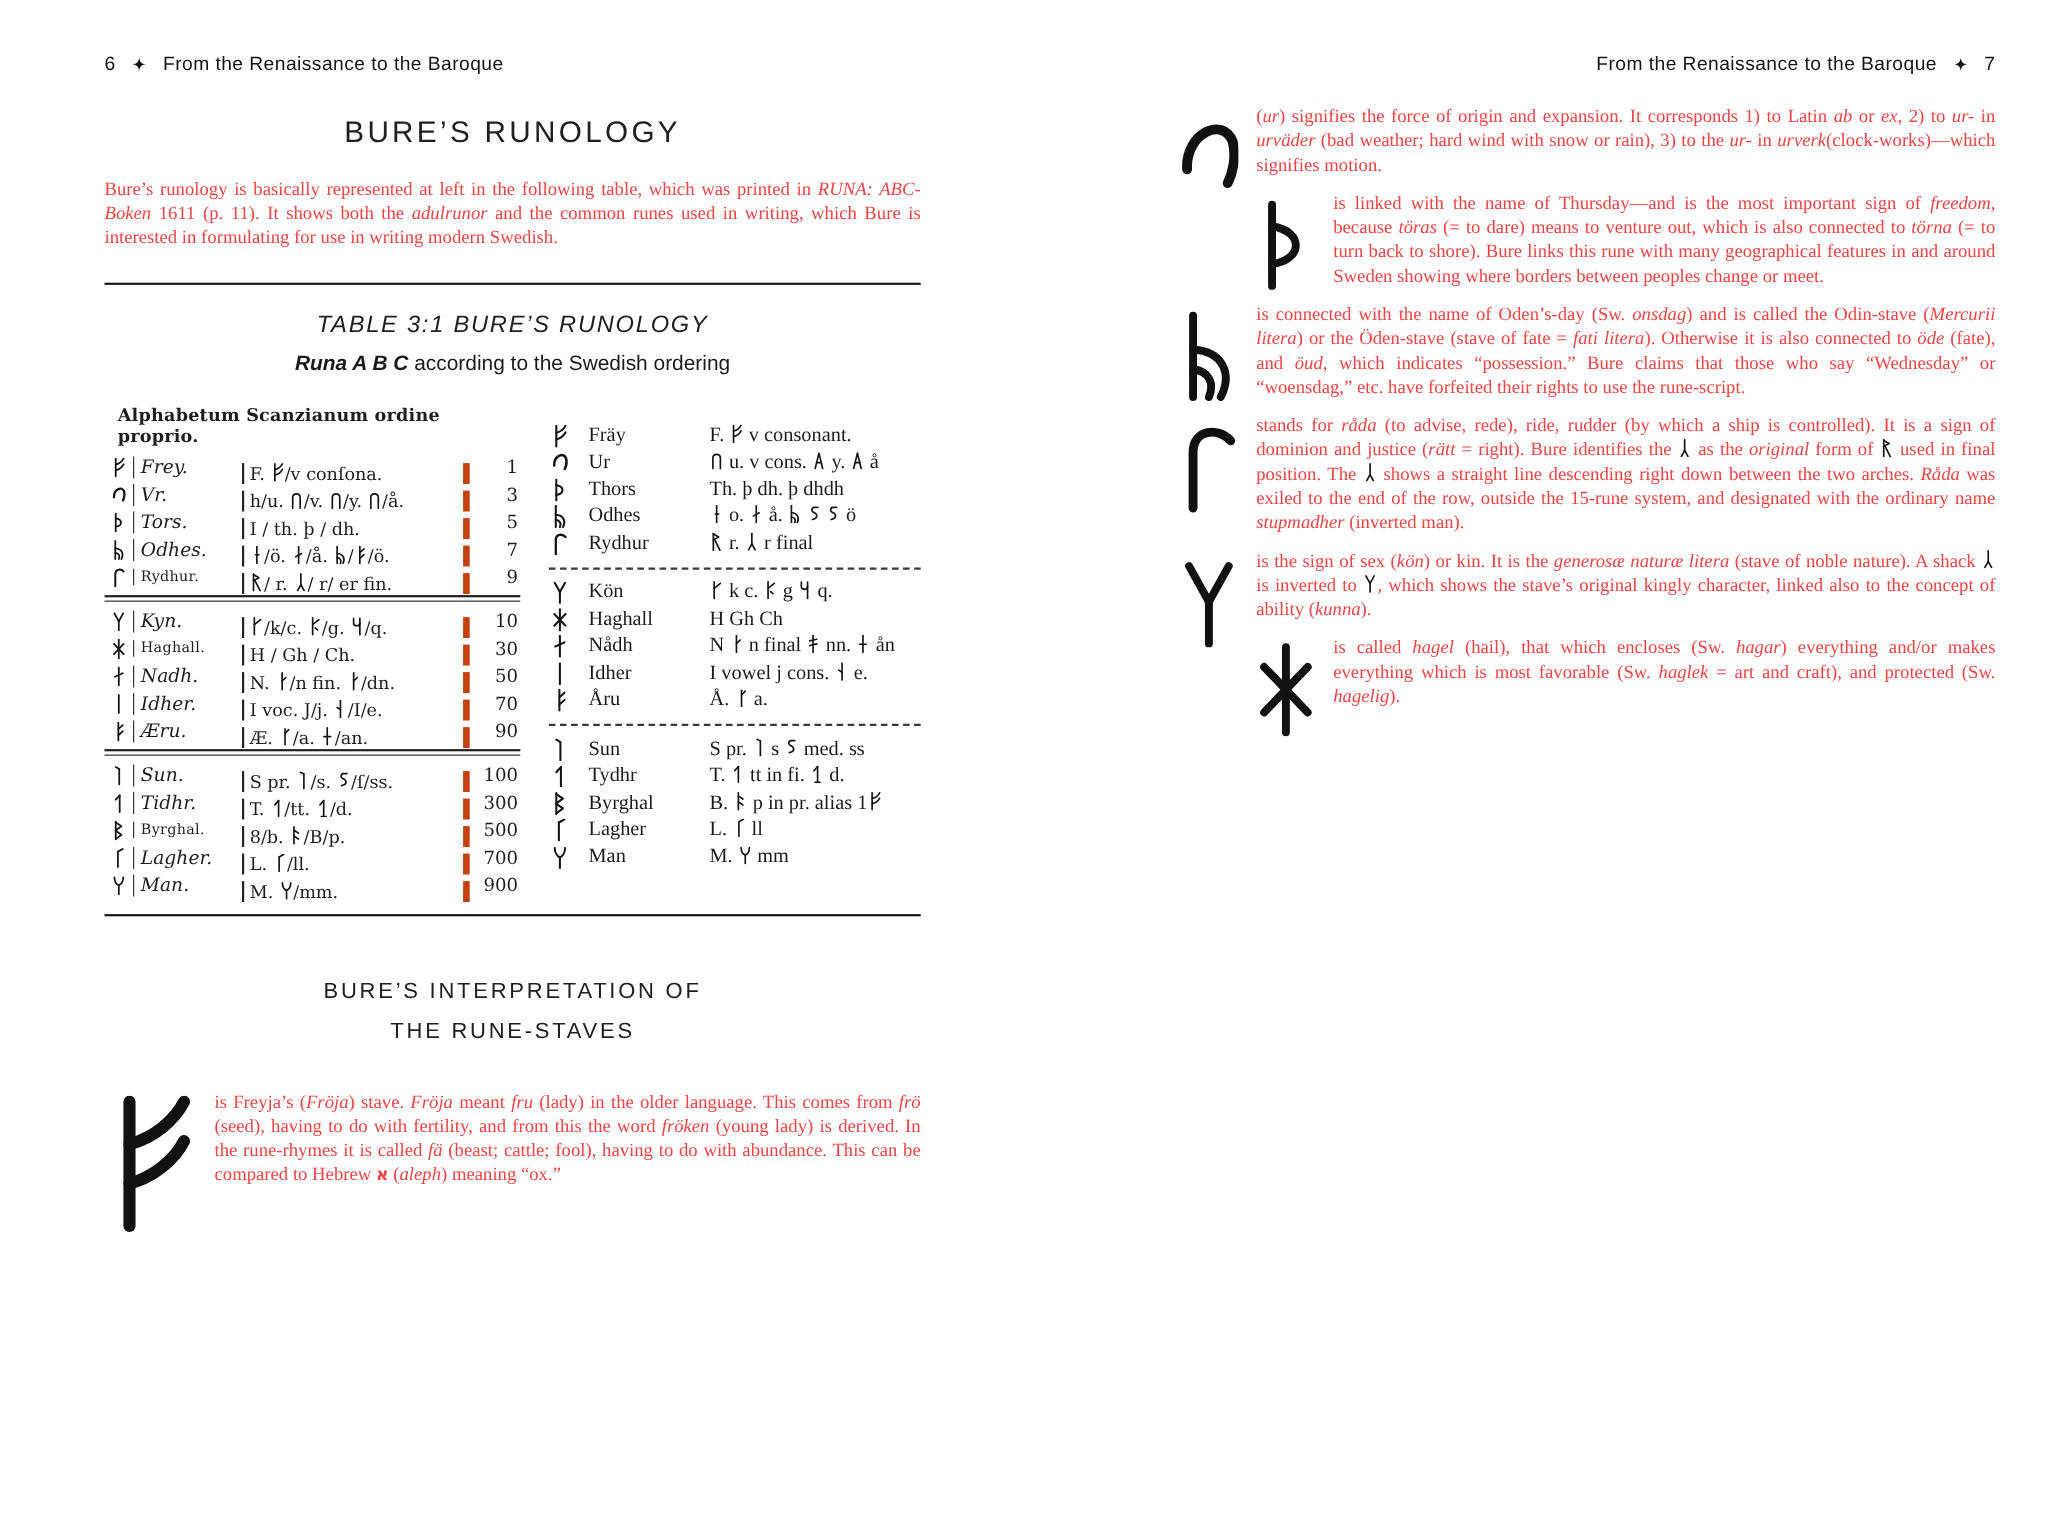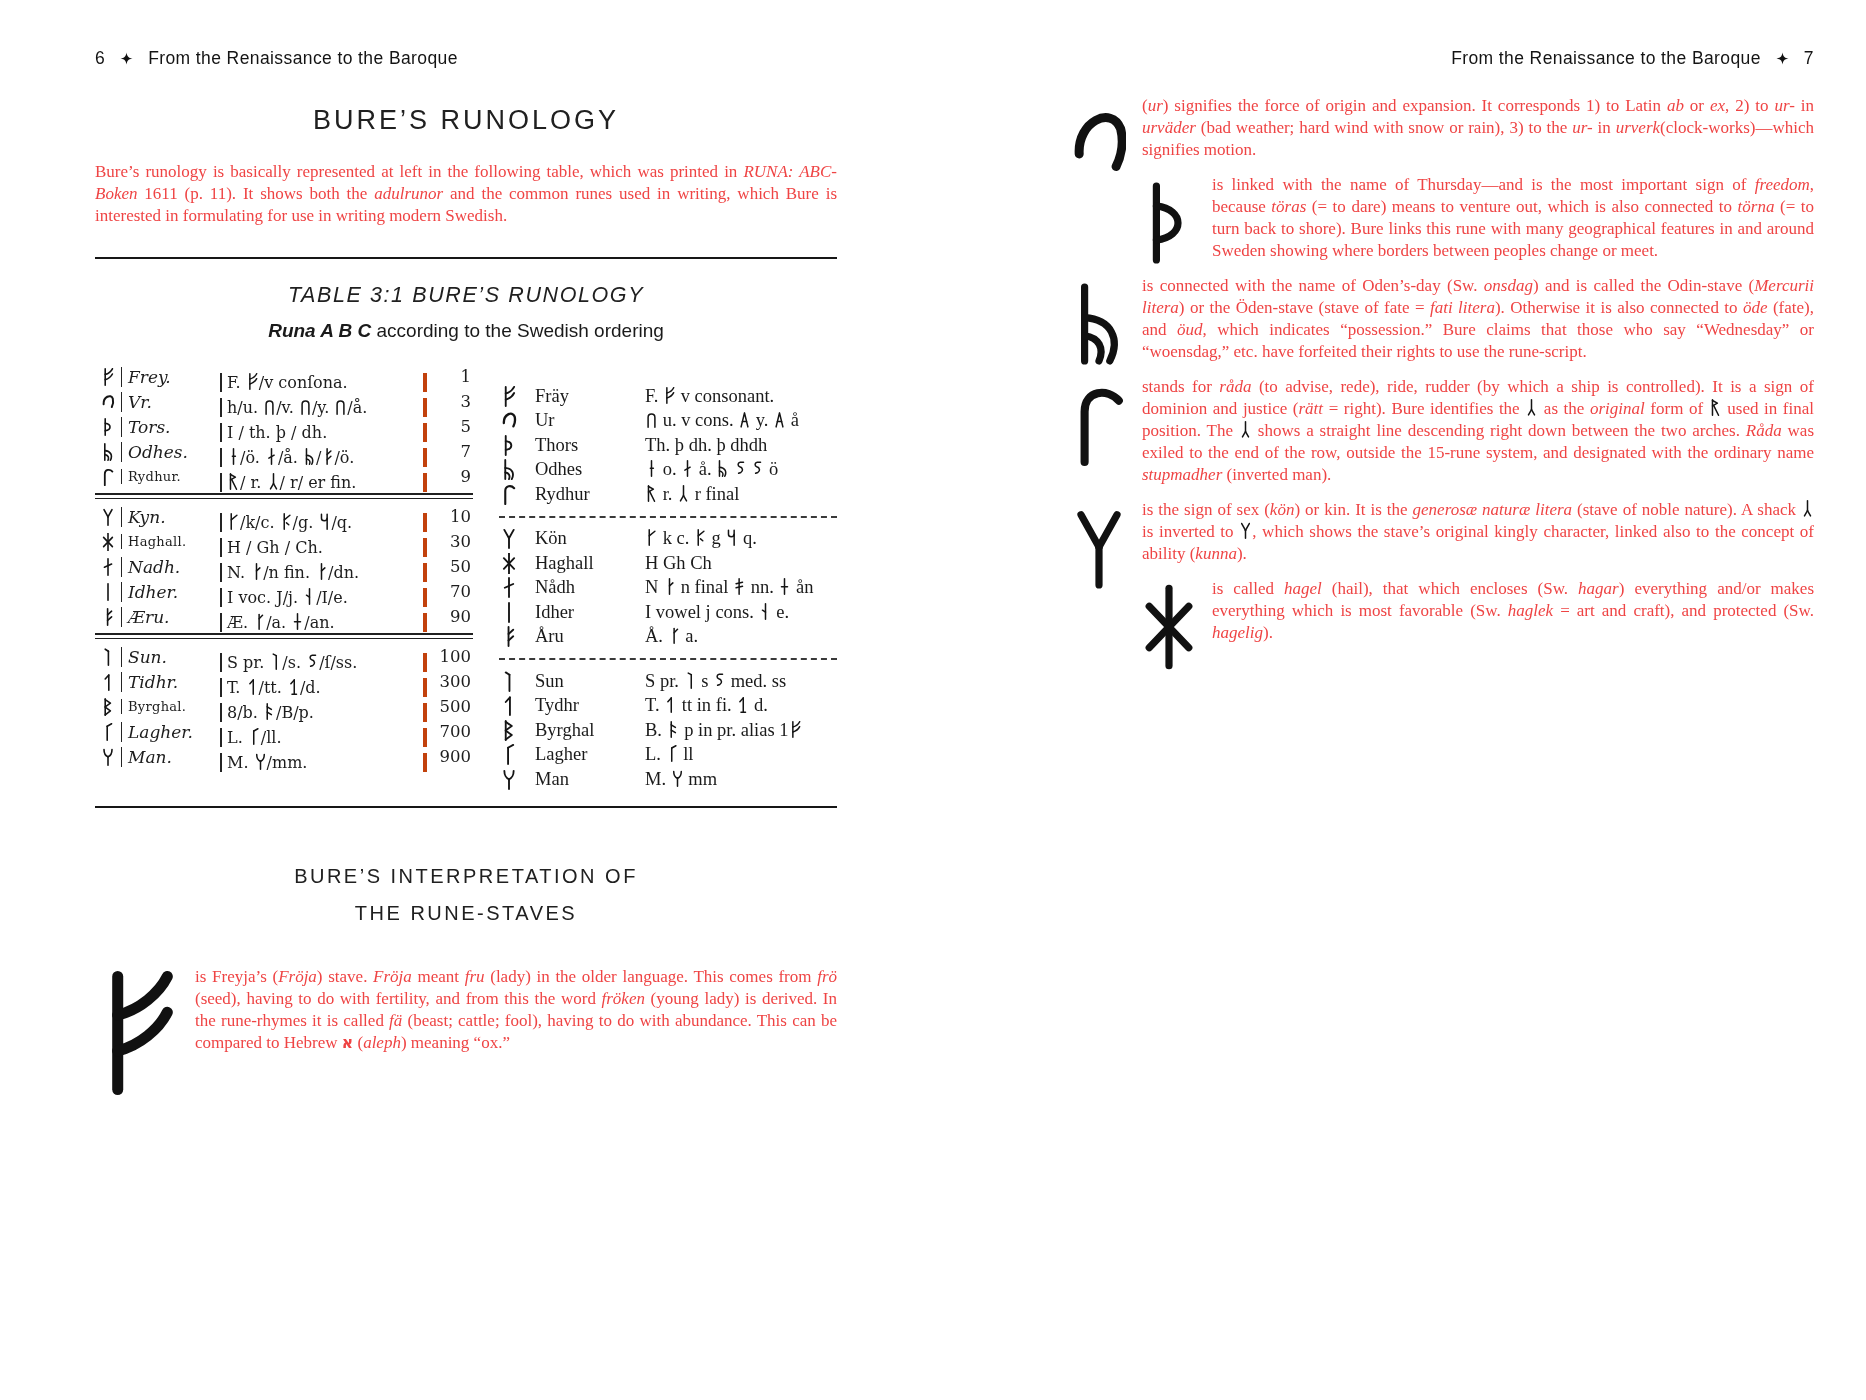--- a/index.html
+++ b/index.html
@@ -32,21 +32,21 @@
   .heb{font-family:"DejaVu Sans",sans-serif;font-size:.92em;font-weight:bold;}
 
   
   .tablewrap{display:flex;gap:26px;margin-top:22px;min-height:412px;}
   .fax{width:378px;font-family:"DejaVu Serif",serif;color:#1d1d1d;}
   .fax-title{font-size:16px;font-weight:bold;letter-spacing:.2px;margin:4px 0 6px 12px;}
   .fax-row{display:flex;align-items:center;height:25px;font-size:16px;white-space:nowrap;}
   .fax-glyph{width:26px;display:flex;justify-content:center;}
   .fax-name{width:92px;font-style:italic;font-size:17px;border-left:1.5px solid #242424;padding-left:6px;}
   .fax-name.sc{font-style:normal;font-size:13px;letter-spacing:.3px;}
-  .fax-def{flex:1;border-left:2px solid #242424;border-right:4px solid #c2410c;padding:0 5px;overflow:hidden;margin-top:12px;}
+  .fax-def{flex:1;border-left:2px solid #242424;border-right:6px solid #c2410c;padding:0 5px;overflow:hidden;margin-top:12px;}
   .fax-num{width:44px;text-align:right;font-size:16.5px;padding-right:2px;}
   .fax-sep{height:3px;border-top:2px solid #202020;border-bottom:1px solid #202020;margin:4px 0 5px;}
 
   .mod{flex:1;padding-top:20px;font-family:"Liberation Serif",serif;}
   .mod-row{display:flex;align-items:center;height:24.5px;font-size:18.5px;white-space:nowrap;}
   .mod-glyph{width:34px;display:flex;justify-content:flex-start;padding-left:2px;}
   .mod-name{width:110px;}
   .mod-def{flex:1;}
   .mod-sep{border-top:2px dashed #3a3a3a;margin:9px 0 9px;}
 
@@ -297,20 +297,21 @@
 
     <div class="serifbody intro"><span>Bure’s runology is basically represented at left in the following table, which was printed in </span><span class="it">RUNA: ABC-Boken</span><span> 1611 (p. 11). It shows both the </span><span class="it">adulrunor</span><span> and the common runes used in writing, which Bure is interested in formulating for use in writing modern Swedish.</span></div>
 
     <div class="hr"></div>
 
     <div class="caption">TABLE 3:1 BURE’S RUNOLOGY</div>
     <div class="subcaption"><span class="bi">Runa A B C </span><span class="b">according to the Swedish ordering</span></div>
 
     <div class="tablewrap">
       <div class="fax">
+        <div class="fax-title">Alphabetum Scanzianum ordine proprio.</div>
         <div id="fax-groups">
   <div class="fax-row">
     <span class="fax-glyph">
                 <svg class="ir">
                   <use href="#rune-f"></use>
                 </svg>
               </span>
     <span class="fax-name">Frey.</span>
     <span class="fax-def"><span>F. </span><svg class="ir">
                   <use href="#rune-f"></use>

